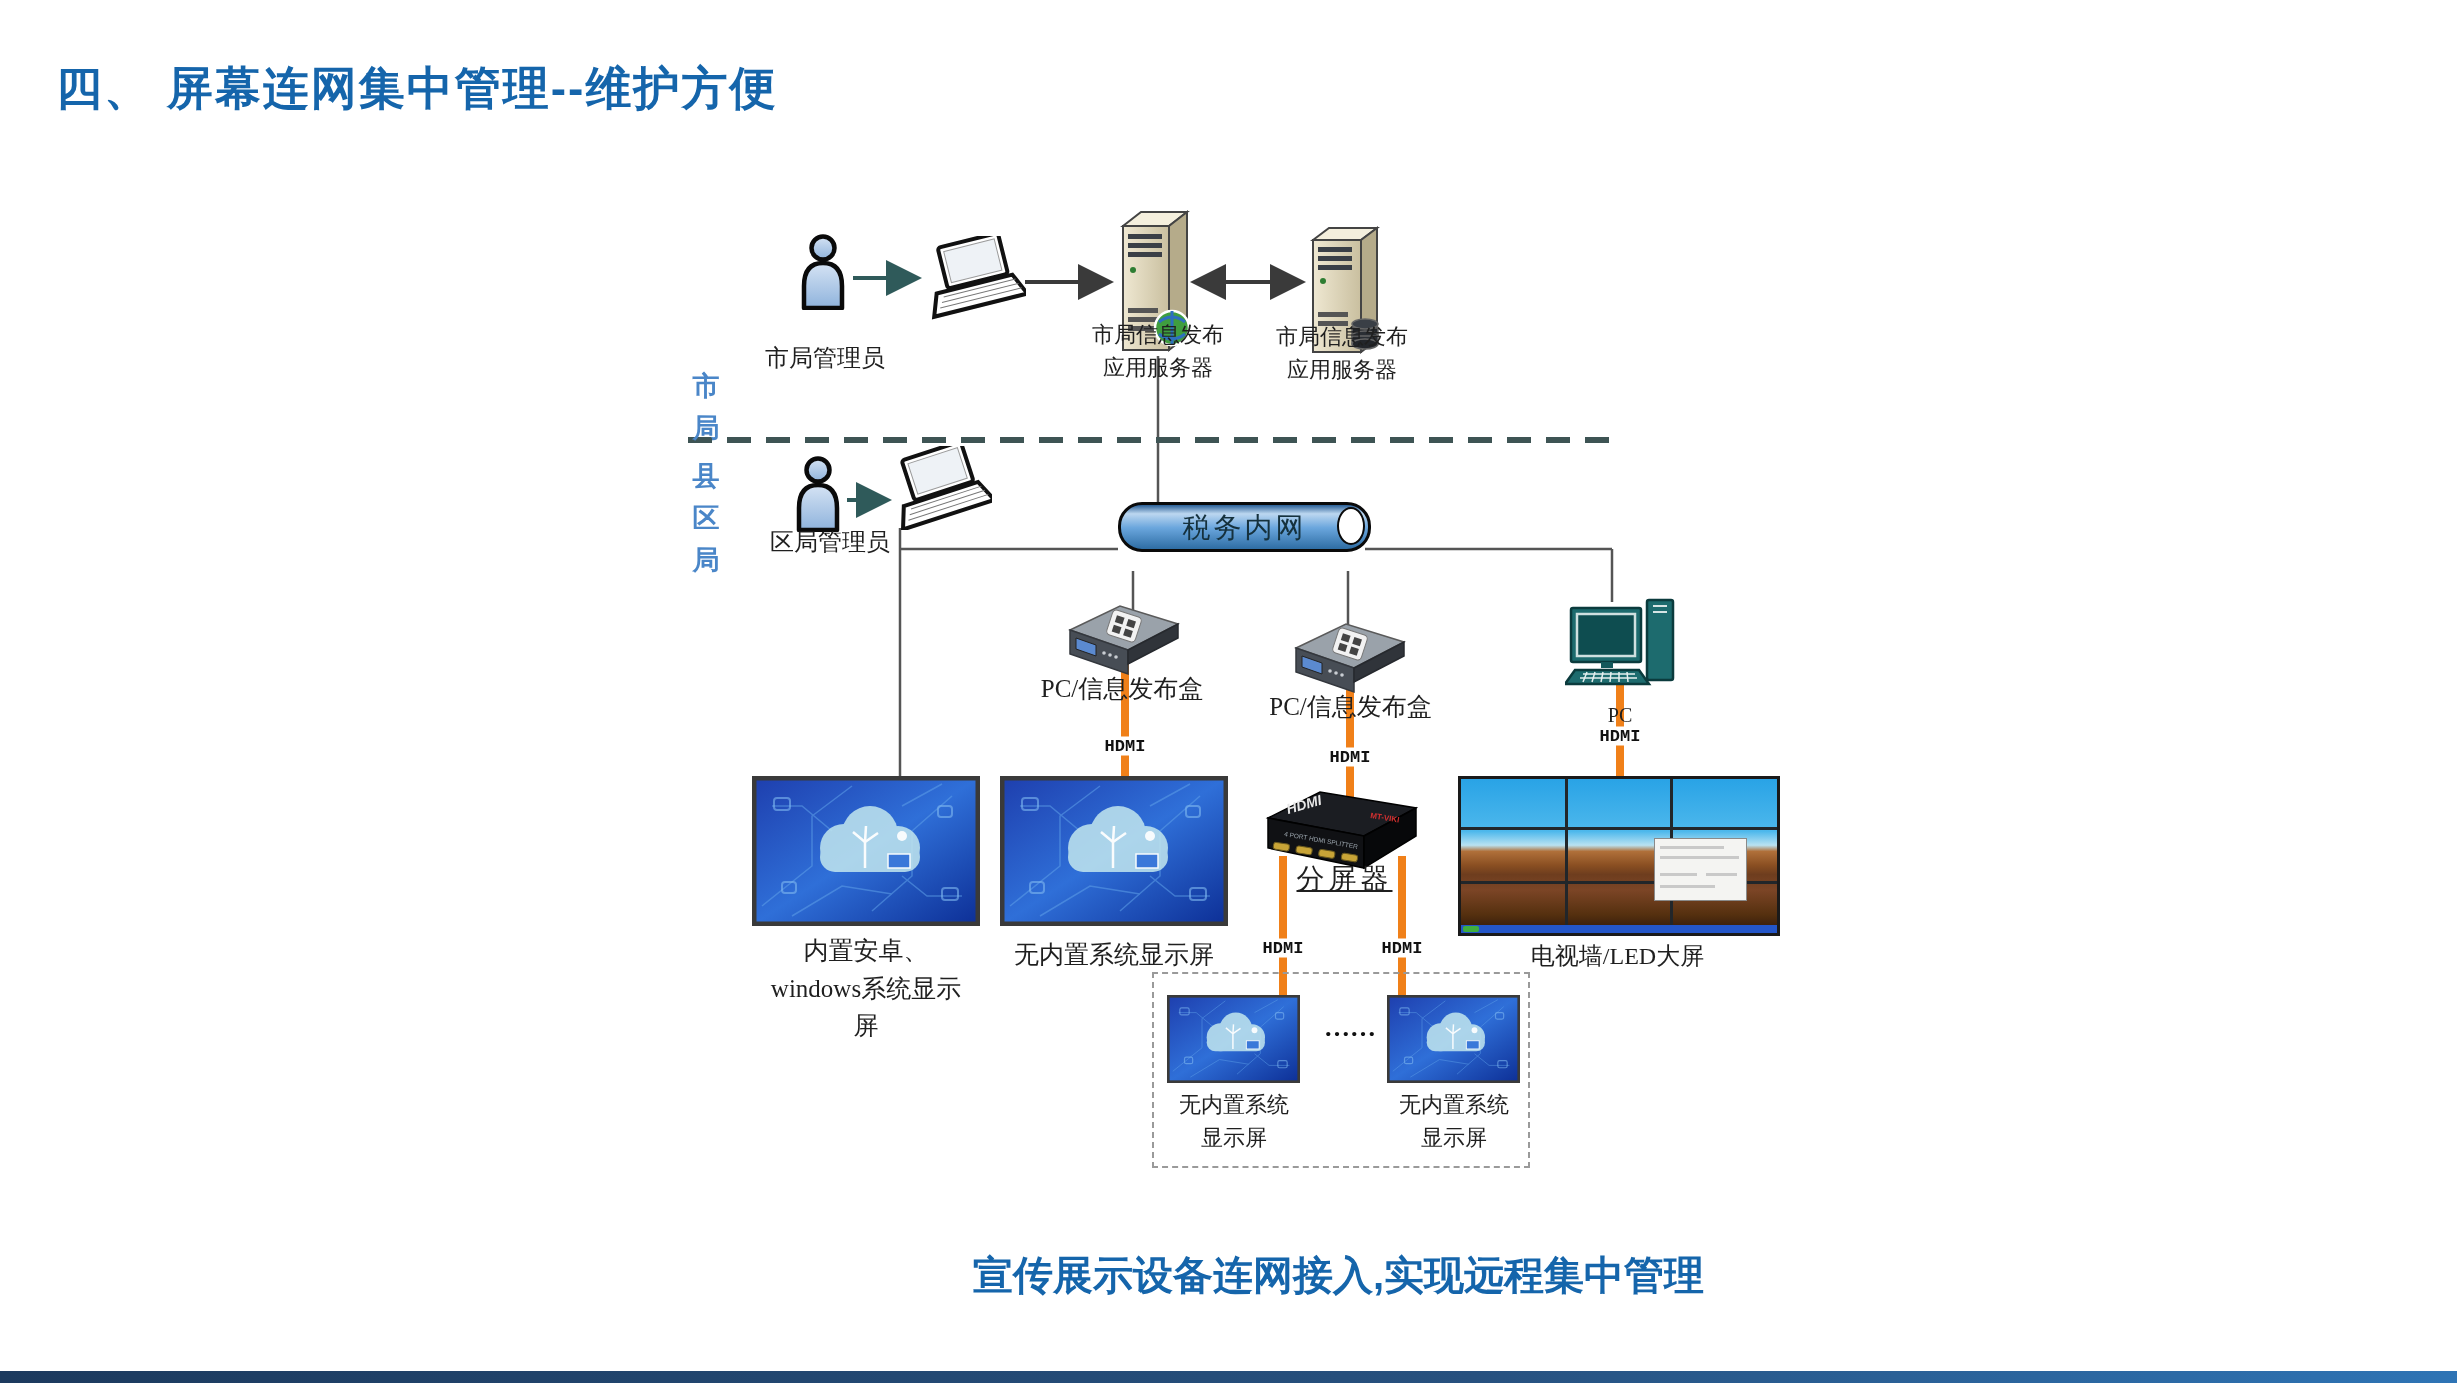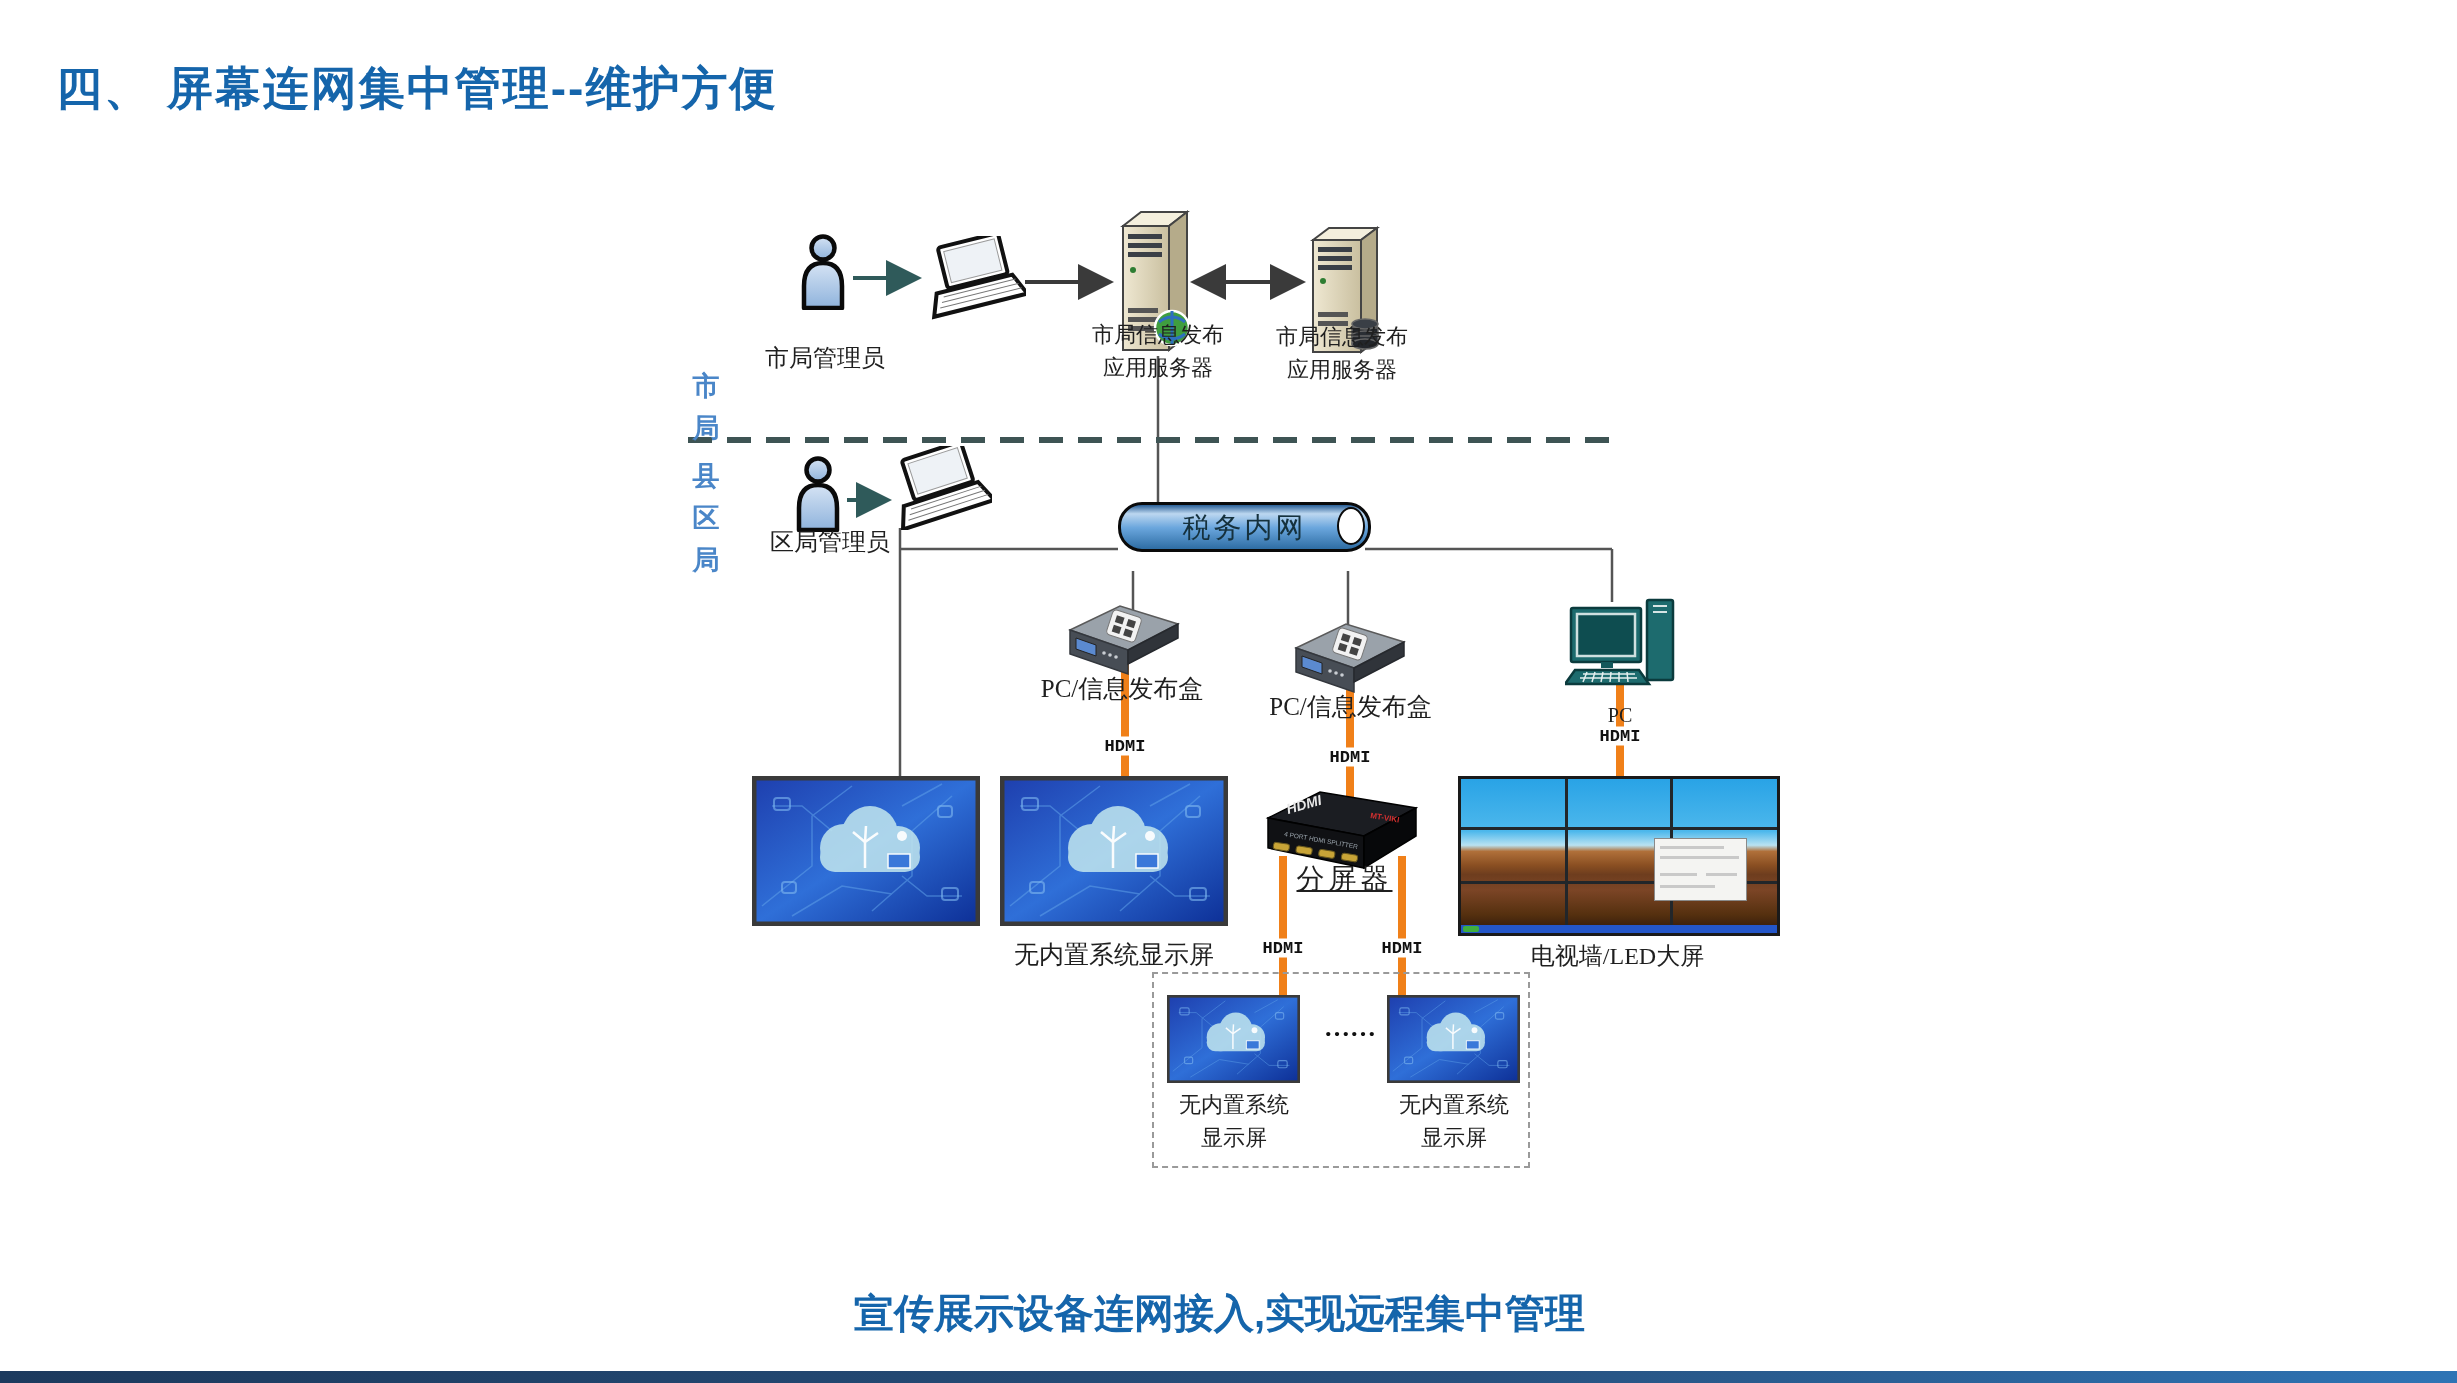--- a/index.html
+++ b/index.html
@@ -25,22 +25,22 @@
   .tv-vline{position:absolute;top:0;bottom:0;width:3px;background:#22262a;}
   .tv-hline{position:absolute;left:0;right:0;height:3px;background:#22262a;}
   #tv-dialog{position:absolute;left:61%;top:38%;width:29%;height:40%;background:#f4f4f2;
              border:1px solid #8a8a8a;}
   #tv-dialog i{position:absolute;display:block;background:#c9c9c9;height:3px;}
   #tv-taskbar{position:absolute;left:0;right:0;bottom:0;height:8px;background:#2456c8;}
   #tv-start{position:absolute;left:2px;bottom:1px;width:16px;height:6px;background:#3fae3f;border-radius:2px;}
   #dashedbox{left:1152px;top:972px;width:378px;height:196px;border:2px dashed #9a9a9a;box-sizing:border-box;}
   #footerbar{left:0;top:1371px;width:2457px;height:12px;
              background:linear-gradient(90deg,#1c3a5e 0%,#27517f 60%,#2e74b5 100%);}
-  #foottext{left:854px;top:1248px;width:850px;text-align:left;font-family:"Liberation Sans",sans-serif;
-            font-weight:bold;font-size:40px;color:#1565ab;white-space:nowrap;margin-top:38px;}
+  #foottext{left:854px;top:1248px;width:850px;text-align:right;font-family:"Liberation Sans",sans-serif;
+            font-weight:bold;font-size:40px;color:#1565ab;white-space:nowrap;}
   svg text{font-family:"Liberation Sans",sans-serif;}
 </style>
 </head>
 <body>
 
 <div id="slide">
 
   <svg width="0" height="0" style="position:absolute" aria-hidden="true">
     <defs>
       <linearGradient id="scrbg" x1="0" y1="0" x2="1" y2="1">
@@ -294,20 +294,23 @@
   <div class="abs hdmi-tag" style="left:1283px;top:948px;">HDMI</div>
   <div class="abs hdmi-tag" style="left:1402px;top:948px;">HDMI</div>
 
   <svg class="abs techscreen" style="left:752px;top:776px" width="228" height="150">
       <use href="#techscreen"></use>
     </svg>
   <svg class="abs techscreen" style="left:1000px;top:776px" width="228" height="150">
       <use href="#techscreen"></use>
     </svg>
 
+  <div class="abs lbl" style="left:746px;top:932px;width:240px;font-size:25px;">内置安卓、
+windows系统显示
+屏</div>
   <div class="abs lbl" style="left:984px;top:936px;width:260px;font-size:25px;white-space:nowrap;">无内置系统显示屏</div>
 
   <svg class="abs" style="left:1262px;top:784px" width="160" height="88" viewBox="0 0 160 88">
     <polygon points="6,34 58,8 154,24 102,52" fill="#1b1d22" stroke="#000" stroke-width="1.5"></polygon>
     <polygon points="6,34 102,52 102,84 6,64" fill="#101114" stroke="#000" stroke-width="1.5"></polygon>
     <polygon points="102,52 154,24 154,52 102,84" fill="#07080a" stroke="#000" stroke-width="1.5"></polygon>
     <text transform="translate(26,30) rotate(-16)" font-size="14" font-style="italic" font-weight="bold" fill="#e8e8e8">HDMI</text>
     <text transform="translate(108,34) rotate(9)" font-size="8" font-weight="bold" fill="#d03030">MT-VIKI</text>
     <text transform="translate(22,52) rotate(10)" font-size="6.5" fill="#9aa4ac">4 PORT HDMI SPLITTER</text>
     <g transform="translate(12,58) rotate(9)">

